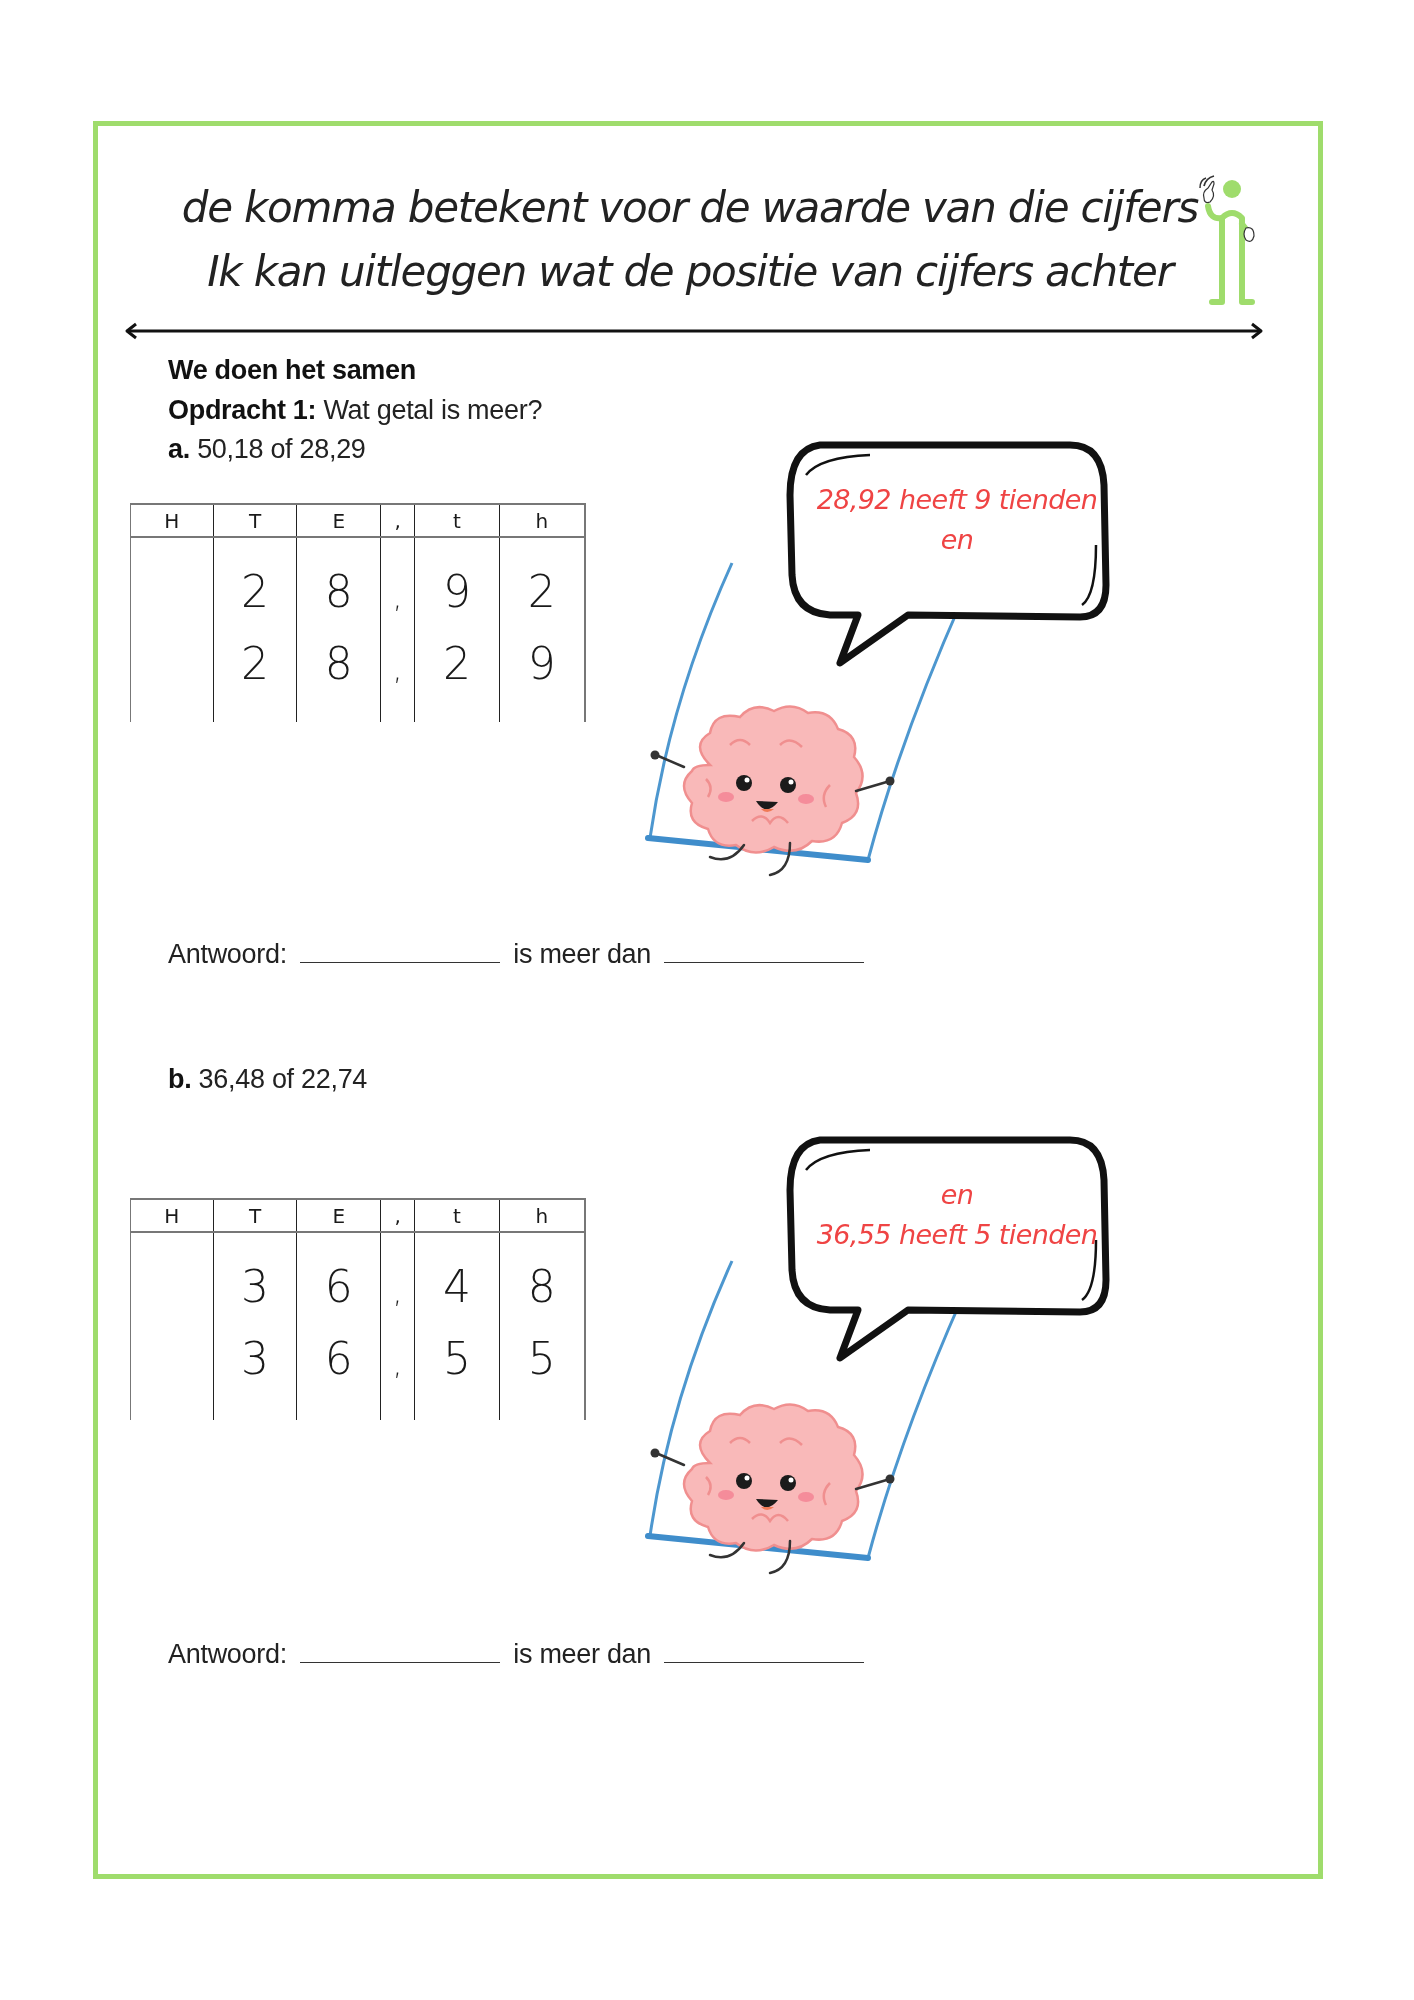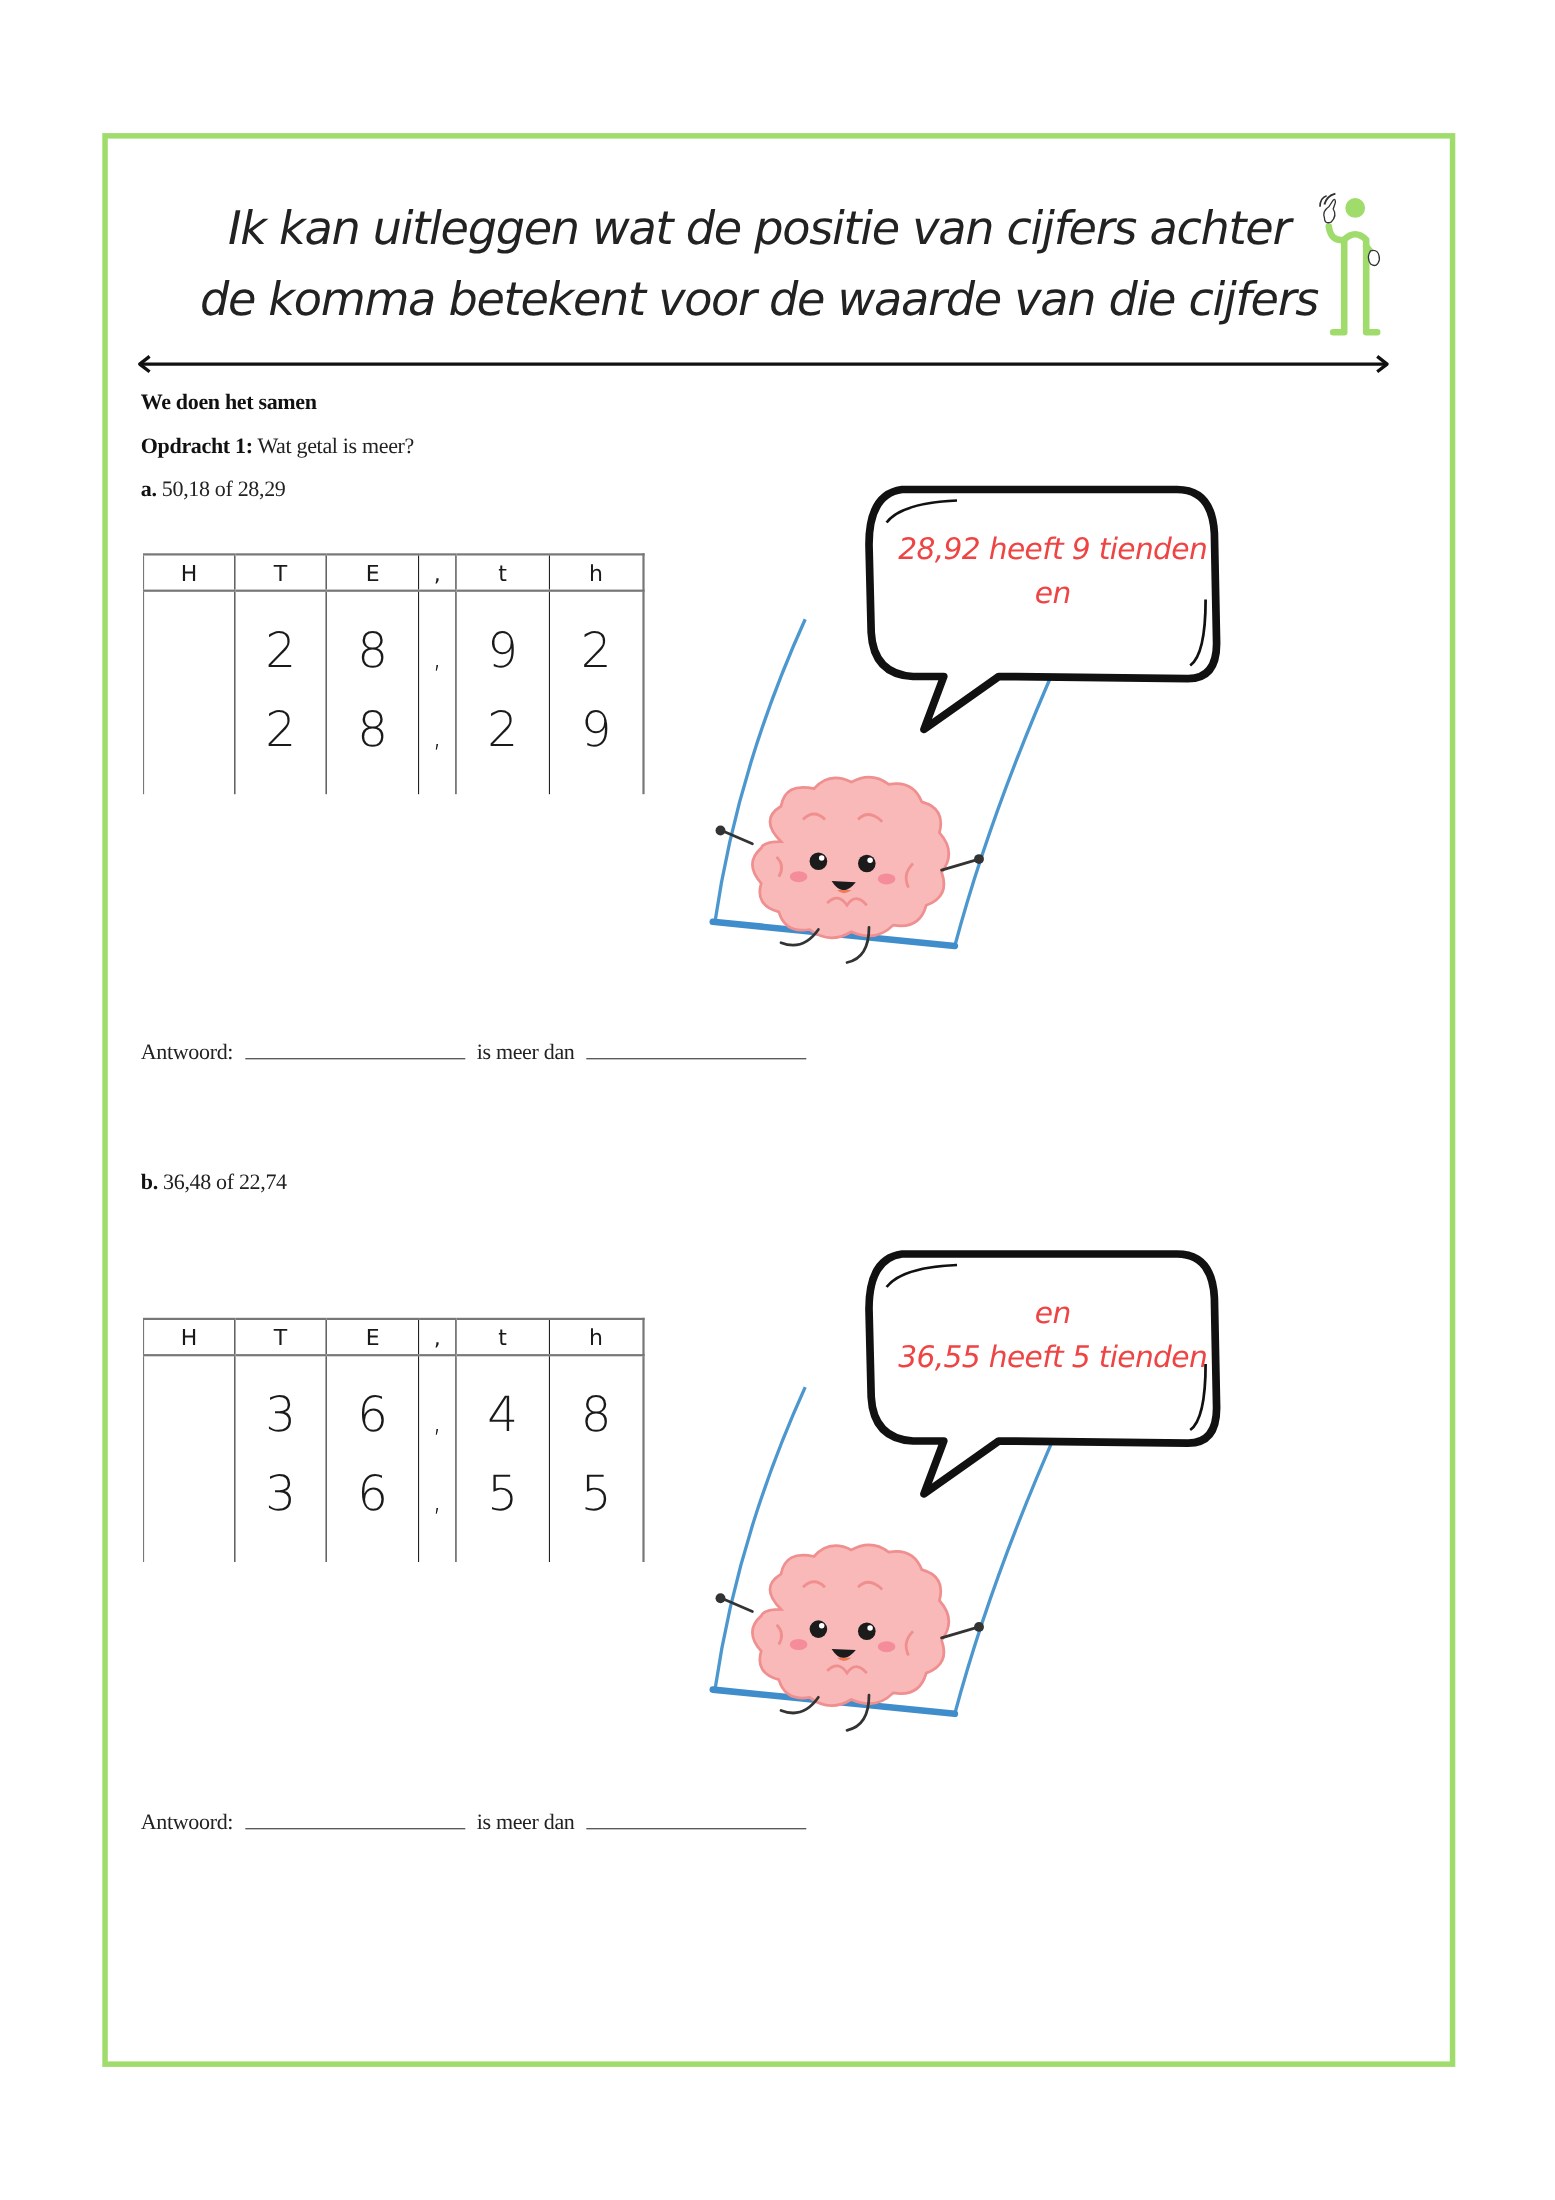--- a/index.html
+++ b/index.html
@@ -2,21 +2,21 @@
 <html><head>
 <meta charset="utf-8">
 <style>
   html,body{margin:0;padding:0;background:#fff;}
   body{width:1414px;height:2000px;position:relative;overflow:hidden;font-family:"DejaVu Sans","Liberation Sans",sans-serif;color:#1a1a1a;}
   .frame{position:absolute;left:93px;top:121px;width:1220px;height:1748px;border:5px solid #9fdc6c;}
   .title{position:absolute;left:180px;top:176px;width:1020px;text-align:center;font-style:italic;font-weight:300;font-size:42px;line-height:64px;color:#222;font-family:"DejaVu Sans","Liberation Sans",sans-serif;letter-spacing:-1.2px;}
   .title span{display:block;}
   .figure{position:absolute;left:1196px;top:174px;width:70px;height:135px;}
   .arrow{position:absolute;left:124px;top:320px;width:1140px;height:22px;}
-  .txt{position:absolute;font-family:Liberation Serif, serif;font-size:20px;color:#222;font-weight:300;white-space:nowrap;letter-spacing:-0.3px;}
+  .txt{position:absolute;font-family:Liberation Sans, sans-serif;font-size:27px;color:#222;font-weight:300;white-space:nowrap;letter-spacing:-0.3px;margin-left:40px;}
   .b{font-weight:700;color:#111;}
   .tbl{position:absolute;left:130px;width:456px;border-collapse:collapse;}
   .tbl th{height:31px;font-weight:400;font-size:20px;border-top:2px solid #777;border-bottom:2px solid #777;border-left:1.5px solid #222;padding:0;font-family:"DejaVu Sans","Liberation Sans",sans-serif;}
   .tbl th:first-child{border-left:1.5px solid #777;}
   .tbl th:last-child{border-right:2px solid #777;}
   .tbl td{border-left:1.5px solid #222;padding:0;vertical-align:top;}
   .tbl td:first-child{border-left:1.5px solid #777;}
   .tbl td:last-child{border-right:2px solid #777;}
   .cell{height:72px;font-size:44px;font-weight:300;text-align:center;line-height:72px;font-family:"DejaVu Sans","Liberation Sans",sans-serif;}
   .cell.first{margin-top:18px;}
@@ -25,22 +25,22 @@
   .bubble-text{position:absolute;width:310px;text-align:center;font-style:italic;font-weight:300;font-size:27px;line-height:40px;color:#ef4444;font-family:"DejaVu Sans","Liberation Sans",sans-serif;letter-spacing:-0.6px;}
   .swing{position:absolute;width:340px;height:340px;}
   .blank{display:inline-block;width:200px;border-bottom:1.5px solid #333;height:24px;vertical-align:baseline;margin:0 6px;}
 </style>
 </head>
 <body>
 
 <div class="frame"></div>
 
 <div class="title">
+  <span>de komma betekent voor de waarde van die cijfers</span>
   <span>Ik kan uitleggen wat de positie van cijfers achter</span>
-  <span>de komma betekent voor de waarde van die cijfers</span>
 </div>
 
 <svg class="figure" viewBox="0 0 70 135">
   <circle cx="36" cy="15" r="9" fill="#9fdc6c"></circle>
   <path d="M12 32 Q14 46 26 44 L26 128 L16 128" fill="none" stroke="#9fdc6c" stroke-width="6" stroke-linecap="round" stroke-linejoin="round"></path>
   <path d="M26 44 Q36 34 46 44 L46 128 L56 128" fill="none" stroke="#9fdc6c" stroke-width="6" stroke-linecap="round" stroke-linejoin="round"></path>
   <path d="M46 50 L54 60" fill="none" stroke="#9fdc6c" stroke-width="6" stroke-linecap="round"></path>
   <path d="M8 24 Q6 18 12 14 L16 8 Q18 6 18 10 L16 16 Q20 22 14 28 Q8 30 8 24Z" fill="#fff" stroke="#333" stroke-width="1.2"></path>
   <path d="M50 54 Q58 52 58 62 Q56 70 50 66 Q46 60 50 54Z" fill="#fff" stroke="#333" stroke-width="1.2"></path>
   <path d="M4 14 Q4 6 10 4" fill="none" stroke="#333" stroke-width="1.5"></path>

